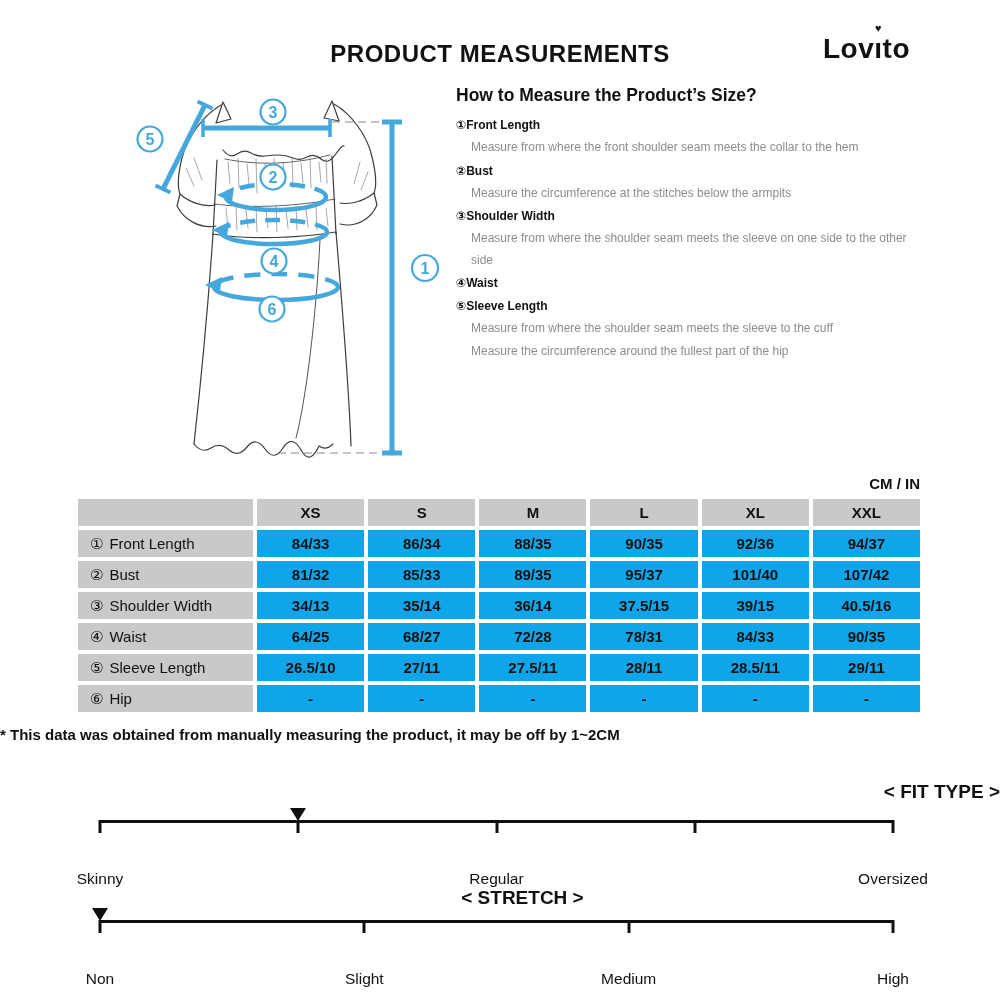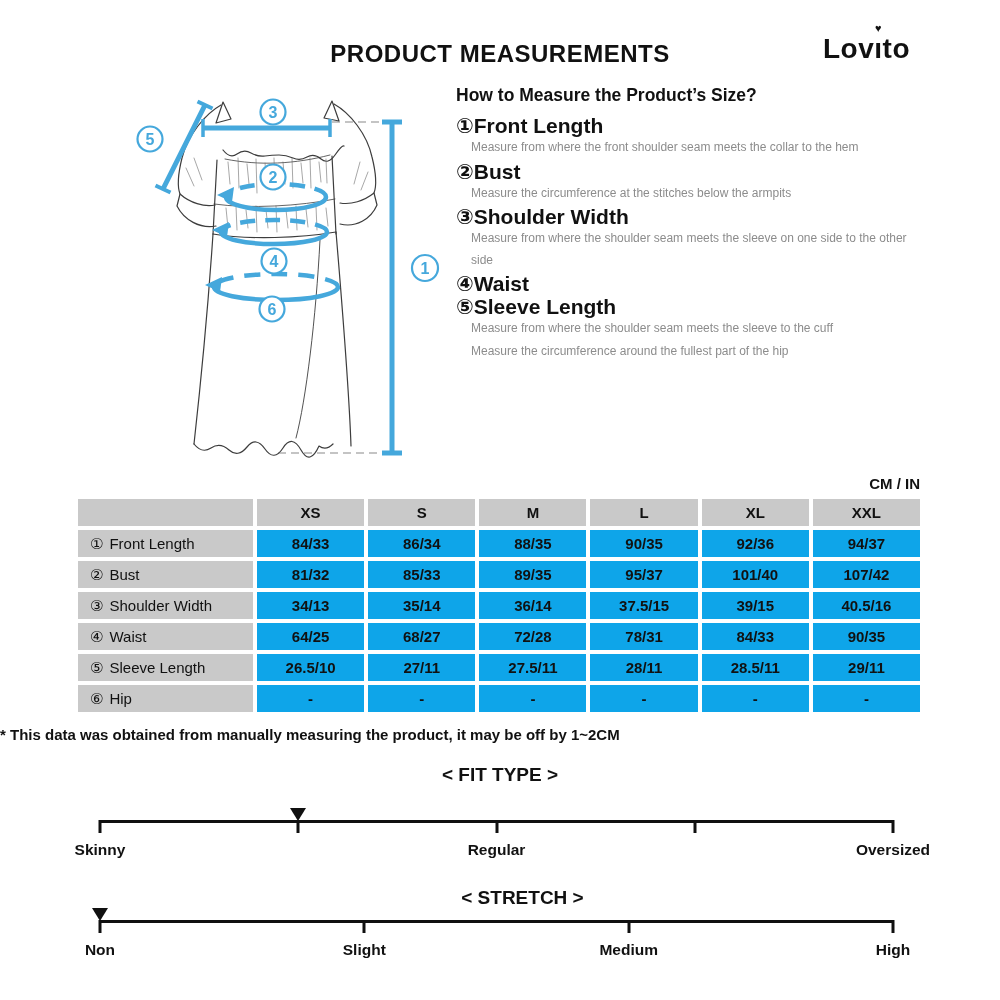--- a/index.html
+++ b/index.html
@@ -9,21 +9,21 @@
   }
   
   .title{position:absolute;left:0;right:0;top:40px;text-align:center;
     font-size:24px;font-weight:bold;letter-spacing:.5px;}
   .brand{position:absolute;right:90px;top:33px;font-size:28px;font-weight:bold;letter-spacing:.5px;}
   .brand .li{position:relative;display:inline-block;}
   .brand .lh{position:absolute;left:50%;transform:translateX(-50%);top:-10px;font-size:11px;line-height:1;}
   
   .howto{position:absolute;left:456px;top:85px;width:466px;}
   .howto h2{margin:0 0 8px 0;font-size:17.5px;font-weight:bold;}
-  .howto .item-label{font-size:21px;font-weight:bold;line-height:23px;}
+  .howto .item-label{font-size:12px;font-weight:bold;line-height:23px;}
   .howto .item-desc{font-size:12px;color:#8c8c8c;line-height:21.5px;margin:0 0 1px 15px;}
   
   .unit{position:absolute;right:80px;top:475px;font-size:15px;font-weight:bold;}
   .sizegrid{position:absolute;left:78px;top:499px;width:842px;
     display:grid;grid-template-columns:175px repeat(6,1fr);gap:4px;}
   .cell{height:27px;display:flex;align-items:center;justify-content:center;font-size:15px;}
   .cell.head{background:#c9c9c9;font-weight:bold;}
   .cell.corner{background:#c9c9c9;}
   .cell.rowlabel{background:#c9c9c9;justify-content:flex-start;padding-left:12px;font-weight:normal;}
   .cell.rowlabel .cnum{margin-right:6px;}
@@ -32,21 +32,21 @@
   .footnote{position:absolute;left:0;right:0;top:726px;text-align:left;
     font-size:15px;font-weight:bold;}
   
   .scale-head{position:absolute;left:0;right:0;text-align:center;font-size:19px;font-weight:bold;}
   .scale{position:absolute;left:100px;width:793px;height:16px;}
   .sline{position:absolute;left:0;right:0;top:0;height:3px;background:#101010;}
   .tick{position:absolute;top:0;width:3px;height:13px;background:#101010;transform:translateX(-50%);}
   .marker{position:absolute;top:-12px;width:0;height:0;transform:translateX(-50%);
     border-left:8px solid transparent;border-right:8px solid transparent;border-top:13px solid #101010;}
   .slabels{position:absolute;left:100px;width:793px;height:20px;}
-  .slabels span{position:absolute;transform:translateX(-50%);font-size:15.5px;font-weight:bold;white-space:nowrap;}
+  .slabels span{position:absolute;transform:translateX(-50%);font-size:15.5px;font-weight:normal;white-space:nowrap;margin-top:29px;}
   
   .illus{position:absolute;left:120px;top:88px;width:330px;height:385px;}
 </style>
 </head>
 <body>
 
 <div class="page">
 
   <div class="title">PRODUCT MEASUREMENTS</div>
   <div class="brand"><span>Lov</span><span class="li"><span>ı</span><span class="lh">♥</span></span><span>to</span></div>
@@ -278,21 +278,21 @@
     <div class="cell val">-</div>
     <div class="cell val">-</div>
     <div class="cell val">-</div>
     <div class="cell val">-</div>
     <div class="cell val">-</div>
     <div class="cell val">-</div>
   </div>
 
   <div class="footnote">* This data was obtained from manually measuring the product, it may be off by 1~2CM</div>
 
-  <div class="scale-head" style="top:764px;">&lt; FIT TYPE &gt;</div>
+  <div class="scale-head" style="top:781px;text-align:right;">&lt; FIT TYPE &gt;</div>
   <div class="scale" style="top:820px;">
     <div class="sline"></div>
     <div class="tick" style="left:0%;"></div>
     <div class="tick" style="left:25%;"></div>
     <div class="tick" style="left:50%;"></div>
     <div class="tick" style="left:75%;"></div>
     <div class="tick" style="left:100%;"></div>
     <div class="marker" style="left:25%;"></div>
   </div>
   <div class="slabels" style="top:841px;">

